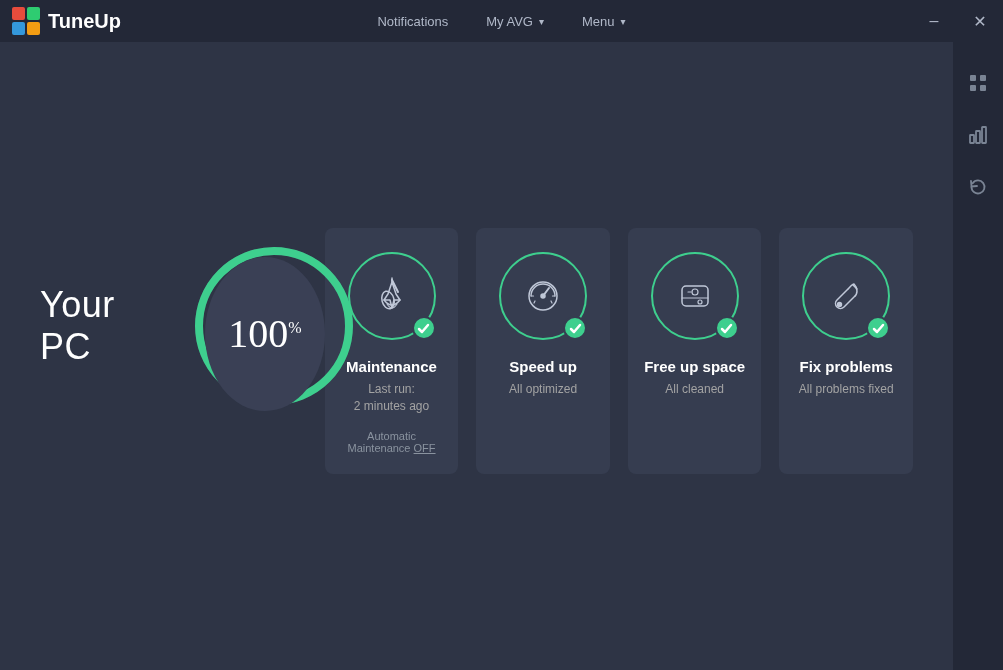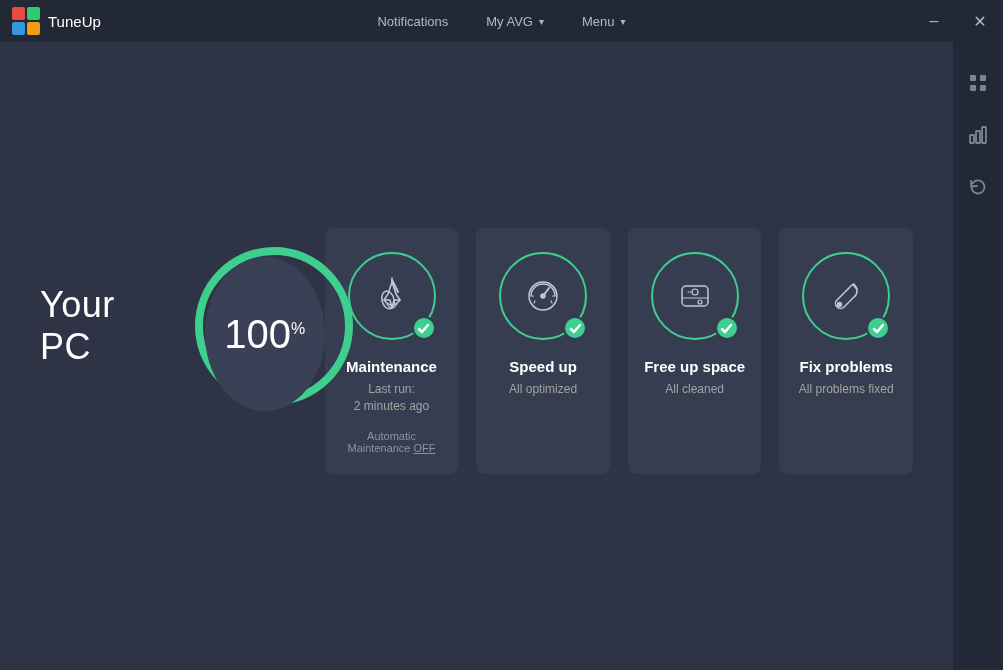--- a/index.html
+++ b/index.html
@@ -26,22 +26,22 @@
     #titlebar-left {
       display: flex;
       align-items: center;
       gap: 8px;
     }
     .logo-icon {
       width: 28px;
       height: 28px;
     }
     .app-title {
-      font-size: 15px;
-      font-weight: 400;
+      font-size: 20px;
+      font-weight: 700;
       color: #fff;
     }
     #titlebar-center {
       display: flex;
       align-items: center;
       gap: 30px;
       position: absolute;
       left: 50%;
       transform: translateX(-50%);
     }
@@ -136,20 +136,21 @@
     }
     .hero-text-right {
       margin-left: 40px;
     }
 
     
     #circle-container {
       position: relative;
       width: 170px;
       height: 170px;
+      font-family: Liberation Serif, serif;
     }
     #circle-container svg {
       position: absolute;
       top: 0; left: 0;
       transform: rotate(-90deg);
     }
     .circle-bg {
       fill: none;
       stroke: #3d4557;
       stroke-width: 8;

